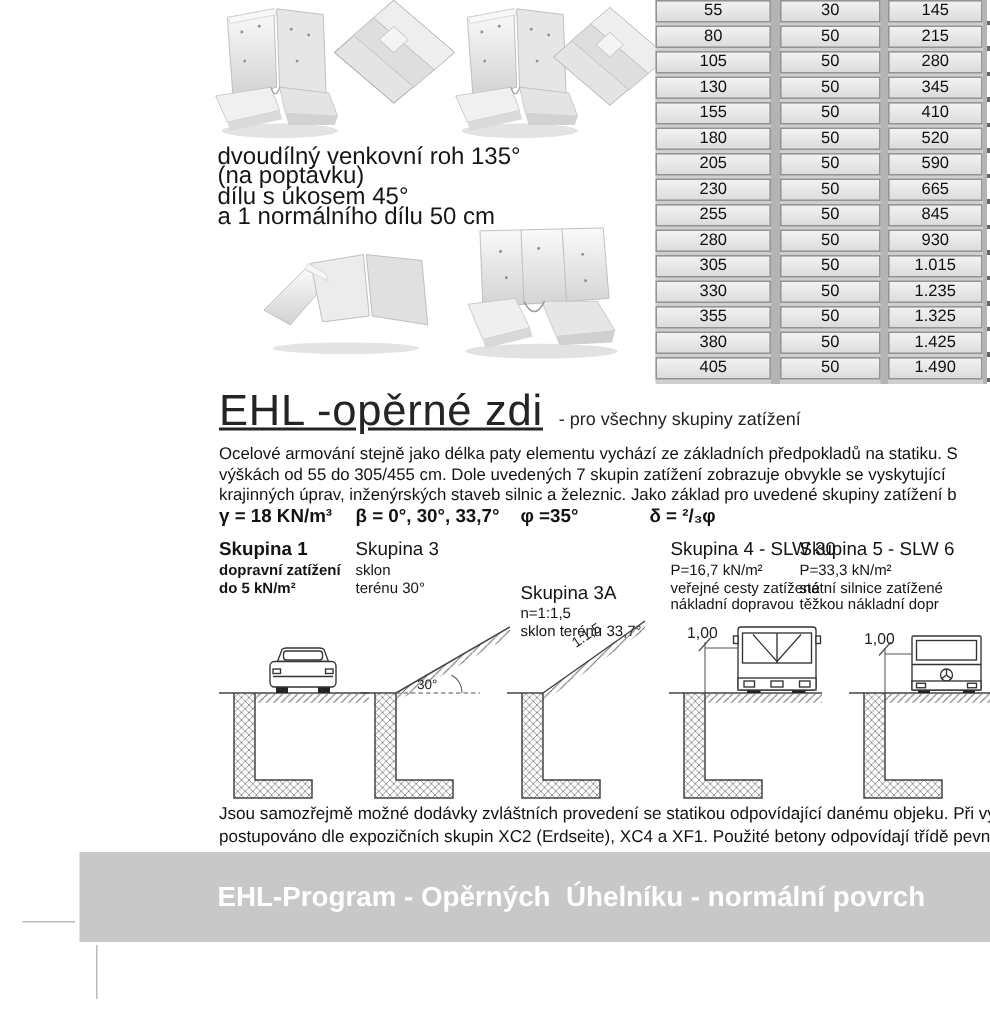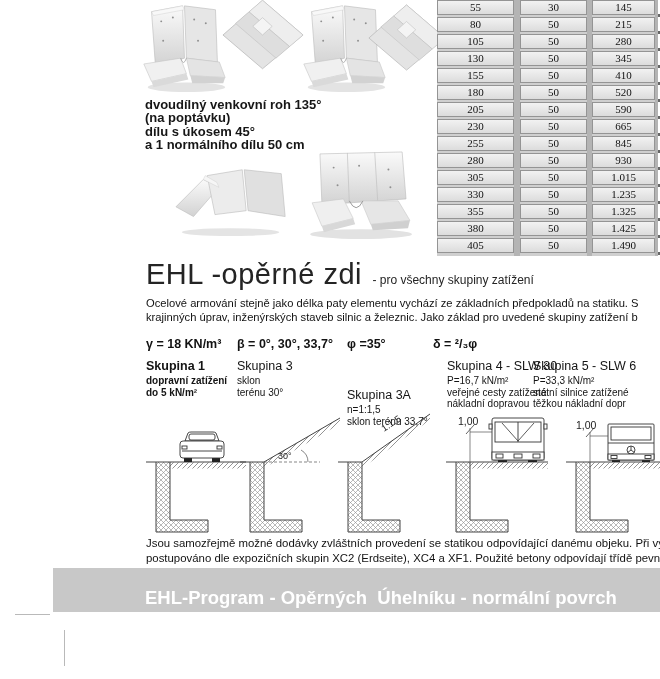--- a/index.html
+++ b/index.html
@@ -4,36 +4,36 @@
 <style>
   html,body{margin:0;padding:0;background:#fff;}
   .page{position:relative;width:660px;height:679px;overflow:hidden;background:#ffffff;
         font-family:"Liberation Sans",sans-serif;color:#1a1a1a;}
 
   
   .prod{position:absolute;}
 
   
   .caption{position:absolute;left:145px;top:98px;width:210px;
-           font-size:13px;line-height:13.4px;font-weight:bold;color:#161616;}
+           font-size:16px;line-height:13.4px;font-weight:normal;color:#161616;}
 
   
   .dtable{position:absolute;left:437px;top:0;width:223px;height:256px;}
   .tgap{position:absolute;top:0;height:256px;background:#b4b4b4;}
-  .tcol{position:absolute;top:0;height:256px;background:#cfcfcf;font-family:Liberation Serif, serif;}
+  .tcol{position:absolute;top:0;height:256px;background:#cfcfcf;}
   .tcell{box-sizing:border-box;height:15px;margin-bottom:2px;
          background:linear-gradient(#f2f2f2,#dcdcdc);
          border:1px solid #949494;
          font-size:11px;line-height:13px;text-align:center;color:#111;}
   .tsliver{position:absolute;top:0;height:256px;
            background:repeating-linear-gradient(180deg,#ffffff 0 14px,#666 14px 17px);}
 
   
   .heading{position:absolute;left:146px;top:258px;white-space:nowrap;color:#242424;}
-  .heading .main{font-size:29px;letter-spacing:.5px;}
+  .heading .main{font-size:29px;letter-spacing:.5px;text-decoration:underline;}
   .heading .sub{font-size:12px;margin-left:6px;}
   .intro{position:absolute;left:146px;top:297px;width:514px;overflow:hidden;
          font-size:11.2px;line-height:13.6px;color:#121212;}
   .intro .tline,.footer .tline{white-space:nowrap;}
 
   .params{position:absolute;left:146px;top:337px;width:420px;height:20px;
           font-weight:bold;font-size:12.5px;color:#121212;}
   .params span{position:absolute;top:0;white-space:nowrap;}
 
   
@@ -43,21 +43,21 @@
   .gline{font-size:10px;line-height:11.6px;color:#141414;white-space:nowrap;}
 
   
   .diag{position:absolute;top:410px;}
 
   
   .footer{position:absolute;left:146px;top:536px;width:514px;overflow:hidden;
           font-size:11.4px;line-height:14.6px;color:#121212;}
 
   
-  .banner{position:absolute;left:53px;top:568px;width:607px;height:44px;}
+  .banner{position:absolute;left:53px;top:568px;width:607px;height:60px;}
   .banner-text{position:absolute;left:92px;top:0;line-height:60px;
                color:#ffffff;font-weight:bold;font-size:18.5px;white-space:pre;}
 
   
   .cropmark-h{position:absolute;left:15px;top:614px;width:35px;height:1px;background:#b9b9b9;}
   .cropmark-v{position:absolute;left:64px;top:630px;width:1px;height:36px;background:#b9b9b9;}
 
   svg text{font-family:"Liberation Sans",sans-serif;}
 </style>
 </head>
@@ -218,20 +218,21 @@
     <div class="tsliver" style="left:221px;width:2px"></div>
   </div>
 
   <div class="heading">
     <span class="main">EHL -opěrné zdi</span>
     <span class="sub">- pro všechny skupiny zatížení</span>
   </div>
 
   <div class="intro">
       <div class="tline">Ocelové armování stejně jako délka paty elementu vychází ze základních předpokladů na statiku. S</div>
+      <div class="tline">výškách od 55 do 305/455 cm. Dole uvedených 7 skupin zatížení zobrazuje obvykle se vyskytující</div>
       <div class="tline">krajinných úprav, inženýrských staveb silnic a železnic. Jako základ pro uvedené skupiny zatížení b</div>
     </div>
 
   <div class="params">
     <span style="left:0">γ = 18 KN/m³</span>
     <span style="left:91px">β = 0°, 30°, 33,7°</span>
     <span style="left:201px">φ =35°</span>
     <span style="left:287px">δ = ²/₃φ</span>
   </div>
 

